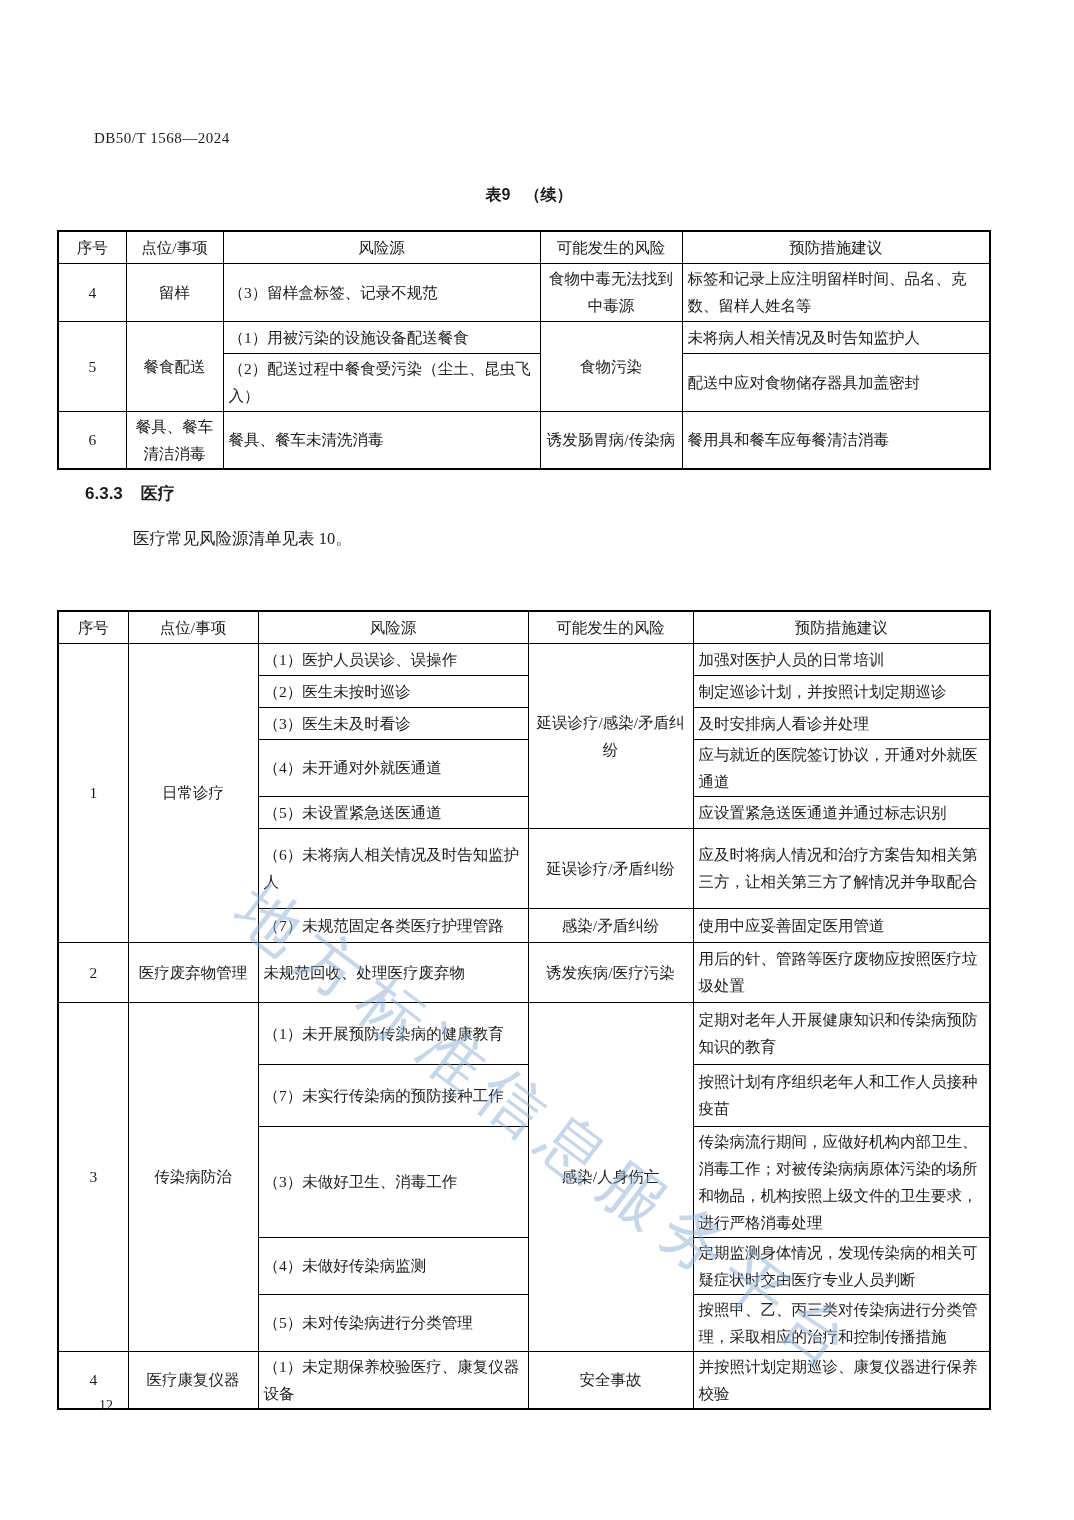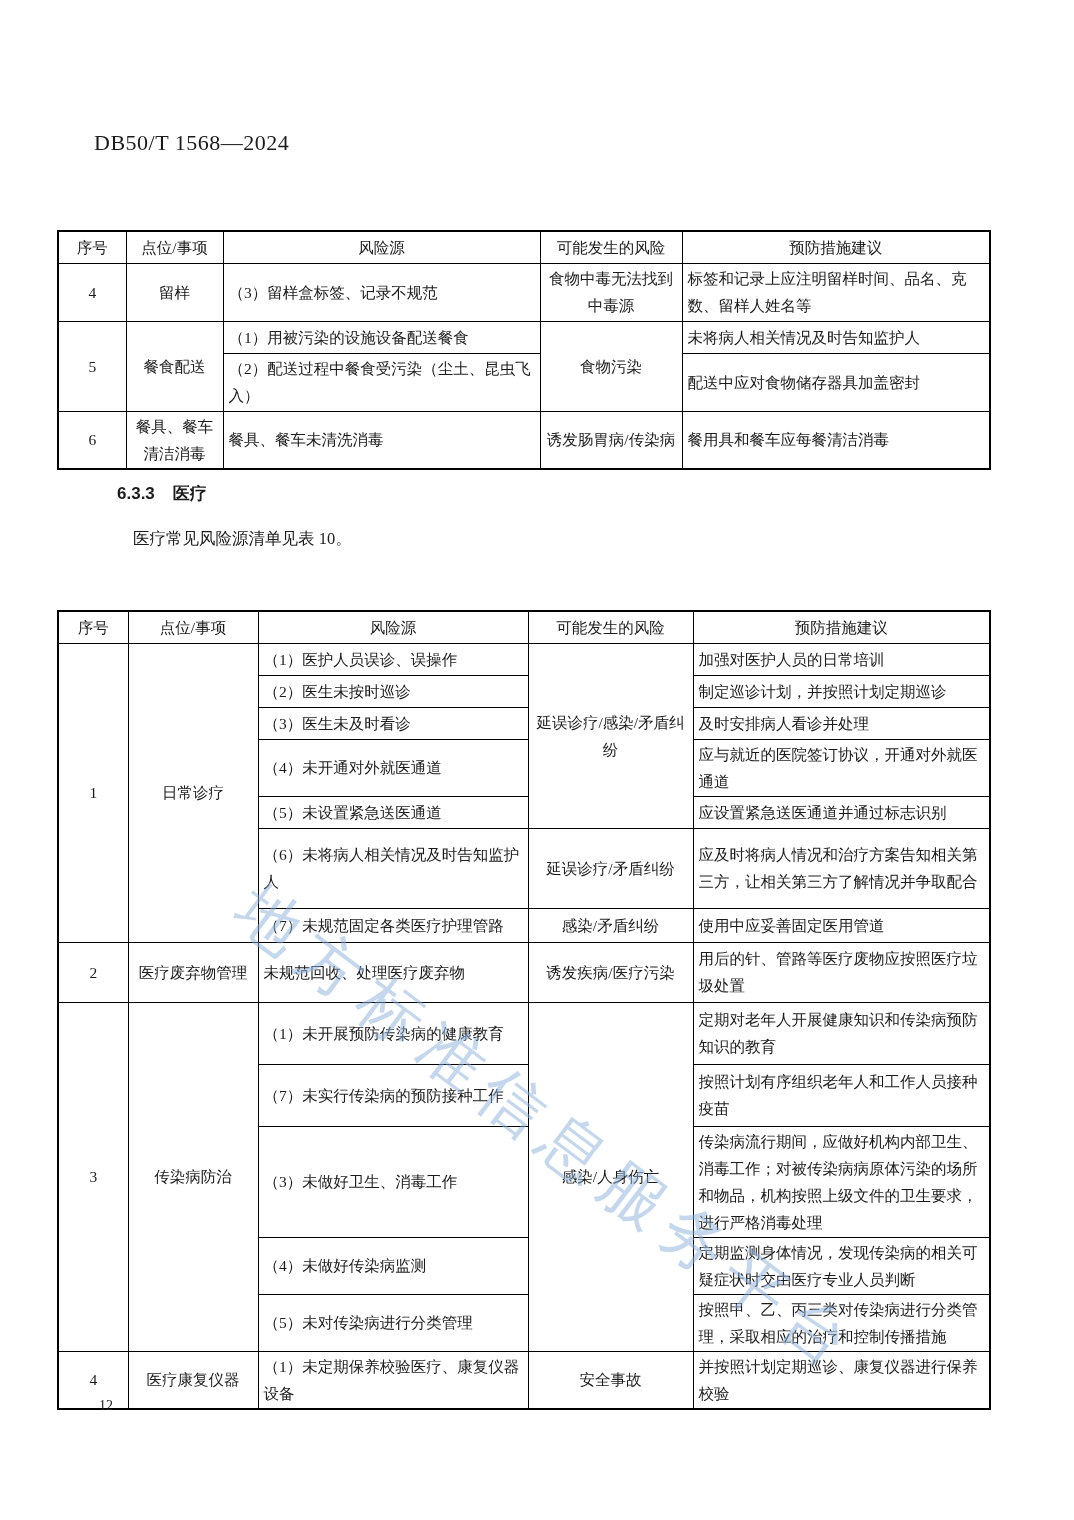--- a/index.html
+++ b/index.html
@@ -1,25 +1,25 @@
 <!DOCTYPE html>
 <html><head>
 <meta charset="utf-8">
 <style>
   html,body{margin:0;padding:0;background:#ffffff;}
   .page{
     position:relative;width:1074px;height:1520px;background:#ffffff;
     font-family:"Liberation Serif","DejaVu Serif",serif;color:#1b1b1b;
     overflow:hidden;
   }
-  .doc-code{position:absolute;left:94px;top:130px;font-size:22px;letter-spacing:0.5px;}
+  .doc-code{position:absolute;left:94px;top:130px;font-size:15px;letter-spacing:0.5px;}
   .t9-caption{position:absolute;left:63px;top:185px;width:932px;text-align:center;
     font-family:"Liberation Sans","DejaVu Sans",sans-serif;font-weight:bold;font-size:16px;}
   .caption-gap{display:inline-block;width:14px;}
-  .section-heading{position:absolute;left:117px;top:482px;
+  .section-heading{position:absolute;left:85px;top:482px;
     font-family:"Liberation Sans","DejaVu Sans",sans-serif;font-weight:bold;font-size:17px;}
   .section-heading .sec-no{margin-right:18px;}
   .intro-line{position:absolute;left:133px;top:528px;font-size:16.5px;}
   .t10-caption{position:absolute;left:63px;top:567px;width:932px;text-align:center;
     font-family:"Liberation Sans","DejaVu Sans",sans-serif;font-weight:bold;font-size:16px;}
   .page-number{position:absolute;left:99px;top:1398px;font-size:14px;}
 
   table.risk-table{
     border-collapse:collapse;table-layout:fixed;width:932px;
     font-size:15.5px;border:2px solid #000;position:absolute;left:57px;
@@ -42,20 +42,23 @@
     opacity:0.5;pointer-events:none;z-index:6;
   }
 </style>
 </head>
 <body>
 
 <div class="page" style="color: rgb(27, 27, 27); background: rgb(255, 255, 255);">
 
   <div class="doc-code">DB50/T 1568—2024</div>
 
+  <div class="t9-caption">
+    <span>表9</span><span class="caption-gap"></span><span>（续）</span>
+  </div>
 
   <table class="risk-table t9">
     <colgroup>
       <col style="width:68px">
         <col style="width:97px">
         <col style="width:317px">
         <col style="width:142px">
         <col style="width:308px">
     </colgroup>
     <tbody>

